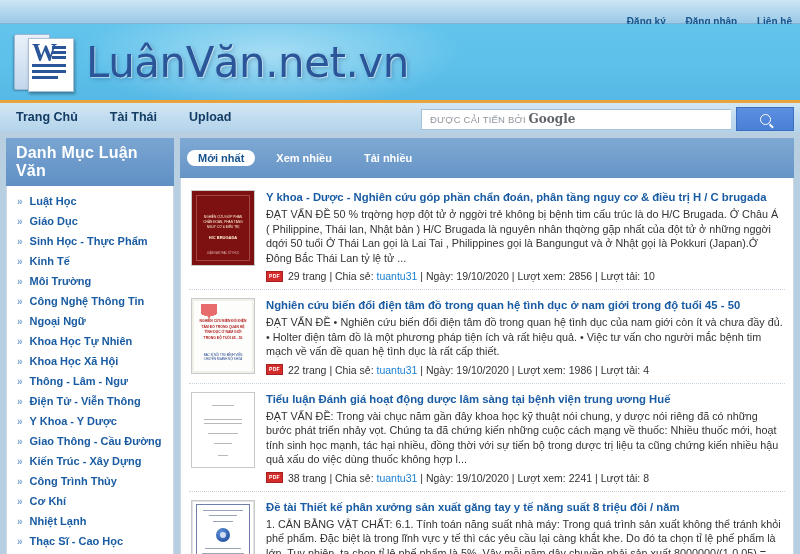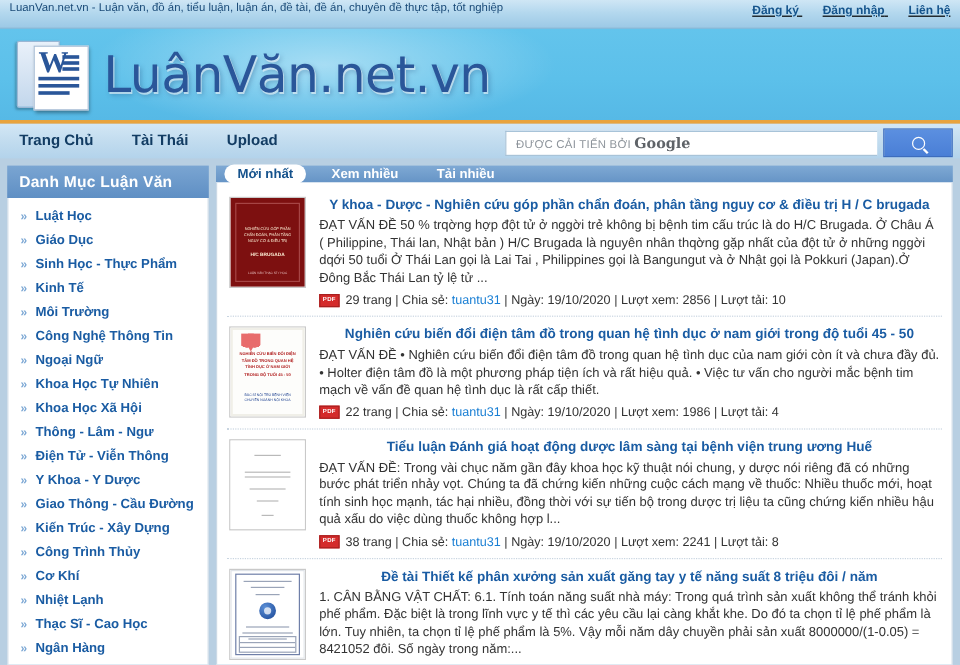--- a/index.html
+++ b/index.html
@@ -15,21 +15,21 @@
   .topbar {
     position: relative;
     height: 24px;
     background: linear-gradient(to bottom, #cfe6f5 0%, #b4d8ee 45%, #9cc9e6 100%);
     border-bottom: 1px solid #7fb3d5;
     padding: 1px 8px 0 8px;
     box-sizing: border-box;
   }
   .topbar .t1 { font-size: 9.5px; color: #1a4a77; line-height: 11px; white-space: nowrap; }
   .topbar .t2 { font-size: 9px; color: #123c63; line-height: 11px; white-space: nowrap; }
-  .toplinks { position: absolute; right: 8px; top: 4px; font-size: 10px; white-space: nowrap; text-decoration: underline; }
+  .toplinks { position: absolute; right: 8px; top: 16px; font-size: 10px; white-space: nowrap; }
   .toplinks a { color: #15548c; text-decoration: none; margin-left: 17px; font-weight: bold; }
 
   
   .banner {
     height: 76px;
     background: linear-gradient(to bottom, #63c4ec 0%, #5cc0ea 55%, #56b9e6 100%);
     position: relative;
     overflow: hidden;
   }
   .banner .glow {
@@ -93,54 +93,54 @@
     display: flex; align-items: center; justify-content: center; cursor: pointer;
   }
 
   
   .content { display: flex; padding: 6px 6px 0 6px; box-sizing: border-box; }
 
   
   .sidebar { width: 168px; flex: 0 0 168px; }
   .side-head {
     background: linear-gradient(to bottom,#7aa5d2,#5f8fc4);
-    color: #fff; font-size: 13px; font-weight: bold;
+    color: #fff; font-size: 16px; font-weight: bold;
     padding: 6px 10px; letter-spacing: 0.2px;
   }
   .side-list {
     background: #fff; border: 1px solid #cbd9e6; border-top: none;
     padding: 5px 0 8px 0; min-height: 390px;
   }
   .side-item {
     display: flex; align-items: baseline; padding: 4px 6px 4px 10px;
     font-size: 11px; color: #1a5ca3; font-weight: bold; cursor: pointer;
     white-space: nowrap;
   }
   .side-item .chev { color: #7ba7d4; font-size: 10px; margin-right: 7px; }
 
   
   .main { flex: 1; margin-left: 6px; }
   .tabs {
     background: linear-gradient(to bottom,#7fa9d4,#6694c6);
-    height: 14px; display: flex; align-items: center; padding-left: 7px;
+    height: 40px; display: flex; align-items: center; padding-left: 7px;
   }
   .tab {
     font-size: 11px; color: #ffffff; font-weight: bold; padding: 2px 11px;
     margin-right: 10px; cursor: pointer; border-radius: 9px;
   }
   .tab.active { background: #ffffff; color: #15528c; }
   .list { background: #fff; border: 1px solid #cbd9e6; border-top: none; padding: 4px 8px 0 8px; }
 
   .doc { display: flex; padding: 8px 2px 7px 2px; border-bottom: 1px dotted #c8d4e0; }
   .doc:last-child { border-bottom: none; }
   .thumb { width: 62px; height: 74px; flex: 0 0 62px; margin-right: 11px; border: 1px solid #c9c9c9; position: relative; overflow: hidden; background: #fff; }
   .doc-body { flex: 1; min-width: 0; }
   .doc-title {
     font-size: 11.3px; font-weight: bold; color: #1a5ca3; text-decoration: none;
-    display: block; margin-bottom: 3px; line-height: 14px; text-align: center;
+    display: block; margin-bottom: 3px; line-height: 14px;
   }
   .doc-desc { font-size: 10.8px; color: #333; line-height: 14.5px; text-align: left; }
   .doc-meta { font-size: 10.5px; color: #333; margin-top: 5px; display: flex; align-items: center; }
   .pdf-badge {
     display: inline-block; background: #d42b2b; color: #fff; font-size: 5px; font-weight: bold;
     padding: 2px 2px; margin-right: 5px; line-height: 5px; border: 1px solid #a81f1f;
     letter-spacing: 0.3px;
   }
   .doc-meta a { color: #1a7fd4; text-decoration: none; }
 
@@ -186,21 +186,20 @@
 
   .mag { display: inline-block; width: 9px; height: 9px; border: 1.6px solid #fff; border-radius: 50%; position: relative; }
   .mag:after { content:""; position:absolute; right:-4px; bottom:-3px; width:5px; height:1.6px; background:#fff; transform: rotate(45deg); }
 </style>
 </head>
 <body>
 
 <div id="page">
 
   <div class="topbar">
-    <div class="t1">LuanVan.net.vn - Luận văn, đồ án, tiểu luận, luận án, đề tài, đề án, chuyên đề thực tập, tốt nghiệp</div>
     <div class="toplinks">
       <a href="#">Đăng ký</a>
       <a href="#">Đăng nhập</a>
       <a href="#">Liên hệ</a>
     </div>
   </div>
 
   <div class="banner">
     <div class="glow"></div>
     <div class="logo-wrap">

